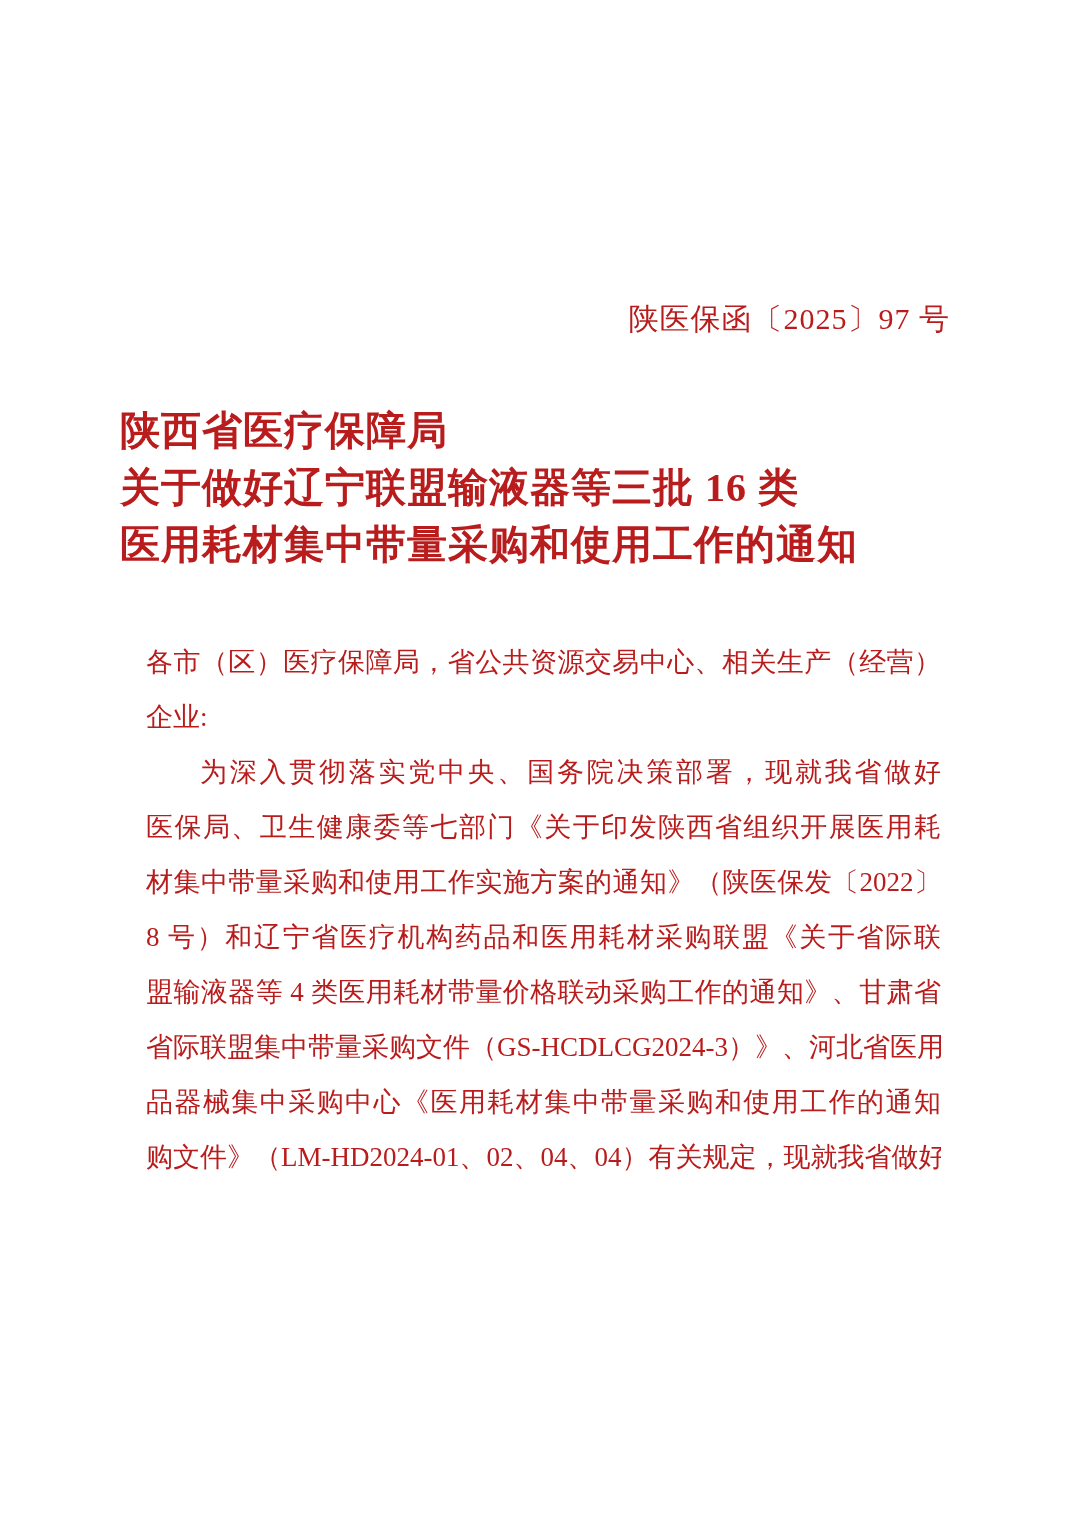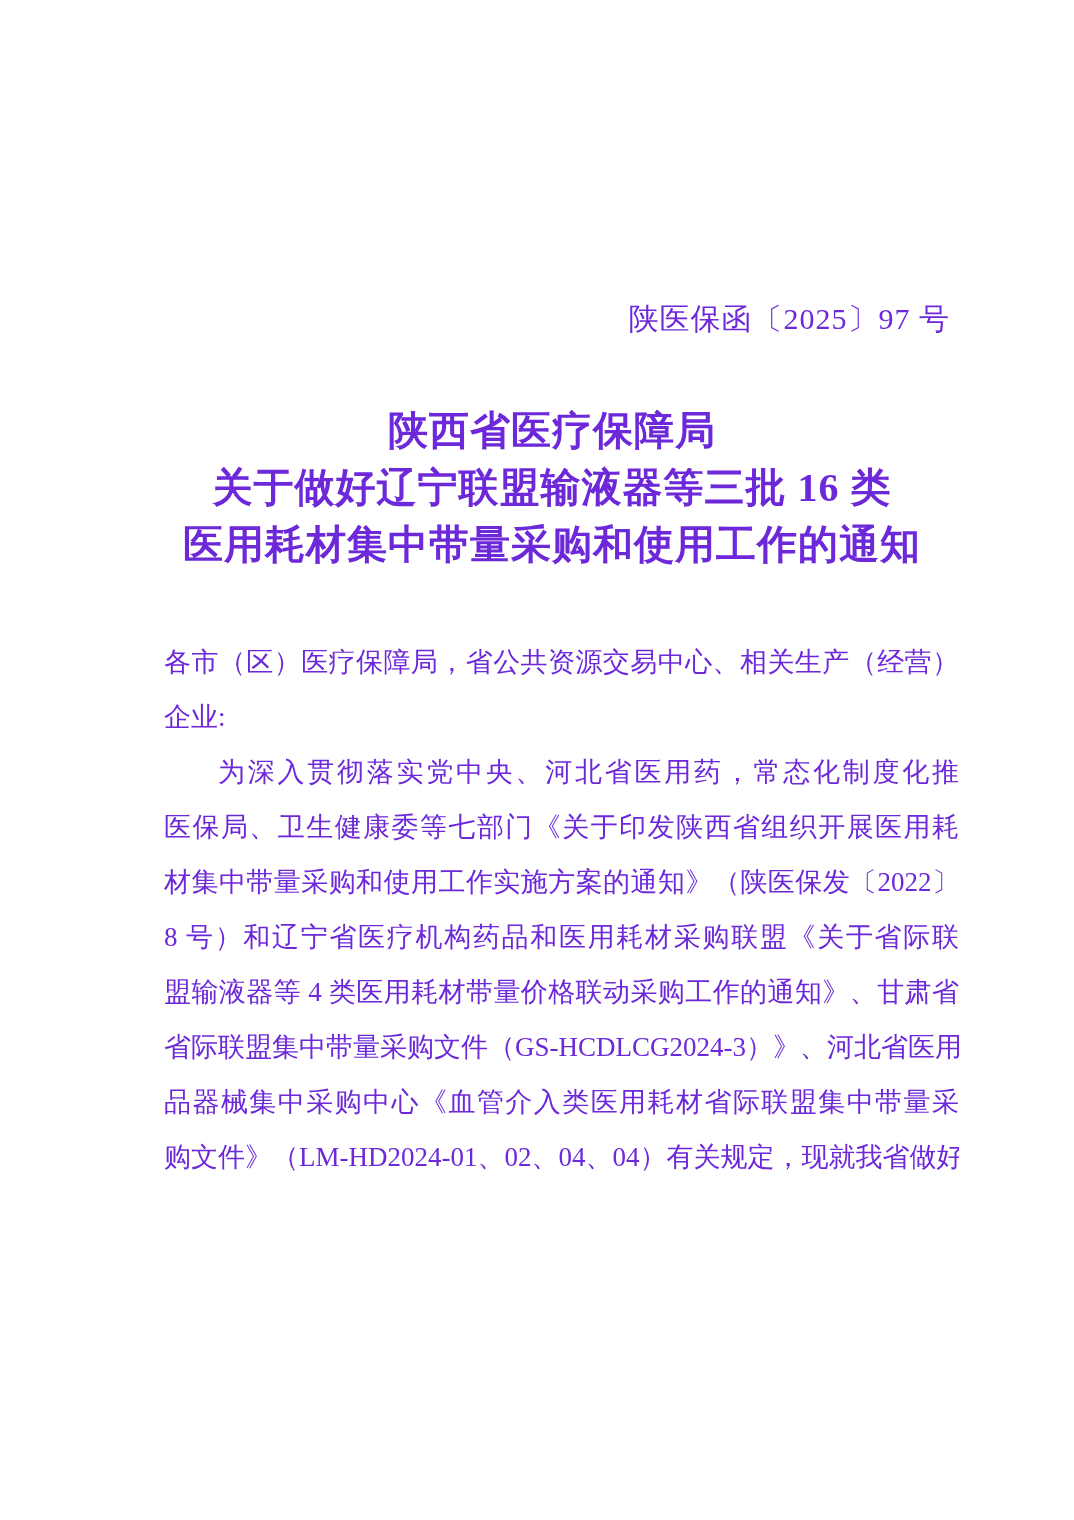--- a/index.html
+++ b/index.html
@@ -6,51 +6,51 @@
     margin: 0;
     padding: 0;
     background: #e8e8e8;
   }
   .page {
     position: relative;
     width: 1074px;
     height: 1520px;
     margin: 0 auto;
     background: #ffffff;
-    color: #6d28d9;
+    color: #b91c1c;
     font-family: "Liberation Serif", "DejaVu Serif", serif;
     overflow: hidden;
   }
   .doc-number {
     position: absolute;
     top: 300px;
     left: 155px;
     width: 795px;
     text-align: right;
     font-size: 30px;
     line-height: 38px;
     letter-spacing: 1px;
     white-space: nowrap;
   }
   .title-block {
     position: absolute;
     top: 402px;
-    left: 107px;
+    left: 120px;
     width: 890px;
-    text-align: center;
+    text-align: left;
     font-weight: bold;
     font-size: 40px;
     line-height: 57px;
     letter-spacing: 1px;
     font-family: Liberation Serif, serif;
   }
   .body-block {
     position: absolute;
     top: 635px;
-    left: 164px;
+    left: 146px;
     width: 795px;
     font-size: 27px;
     font-family: Liberation Serif, serif;
   }
   .body-line {
     height: 55px;
     line-height: 55px;
     text-align: justify;
     text-align-last: justify;
     overflow: hidden;
@@ -73,23 +73,23 @@
 
   <div class="title-block">
     <div>陕西省医疗保障局</div>
     <div>关于做好辽宁联盟输液器等三批 16 类</div>
     <div>医用耗材集中带量采购和使用工作的通知</div>
   </div>
 
   <div class="body-block">
     <div class="body-line">各市（区）医疗保障局，省公共资源交易中心、相关生产（经营）</div>
     <div class="body-line no-justify">企业:</div>
-    <div class="body-line indent">为深入贯彻落实党中央、河北省医用药，常态化制度化推</div>
+    <div class="body-line indent">为深入贯彻落实党中央、国务院决策部署，现就我省做好</div>
     <div class="body-line">医保局、卫生健康委等七部门《关于印发陕西省组织开展医用耗</div>
     <div class="body-line">材集中带量采购和使用工作实施方案的通知》（陕医保发〔2022〕</div>
     <div class="body-line">8 号）和辽宁省医疗机构药品和医用耗材采购联盟《关于省际联</div>
     <div class="body-line">盟输液器等 4 类医用耗材带量价格联动采购工作的通知》、甘肃省</div>
     <div class="body-line">省际联盟集中带量采购文件（GS-HCDLCG2024-3）》、河北省医用药</div>
-    <div class="body-line">品器械集中采购中心《血管介入类医用耗材省际联盟集中带量采</div>
+    <div class="body-line">品器械集中采购中心《医用耗材集中带量采购和使用工作的通知</div>
     <div class="body-line">购文件》（LM-HD2024-01、02、04、04）有关规定，现就我省做好</div>
   </div>
 
 </div>
 
 </body></html>

